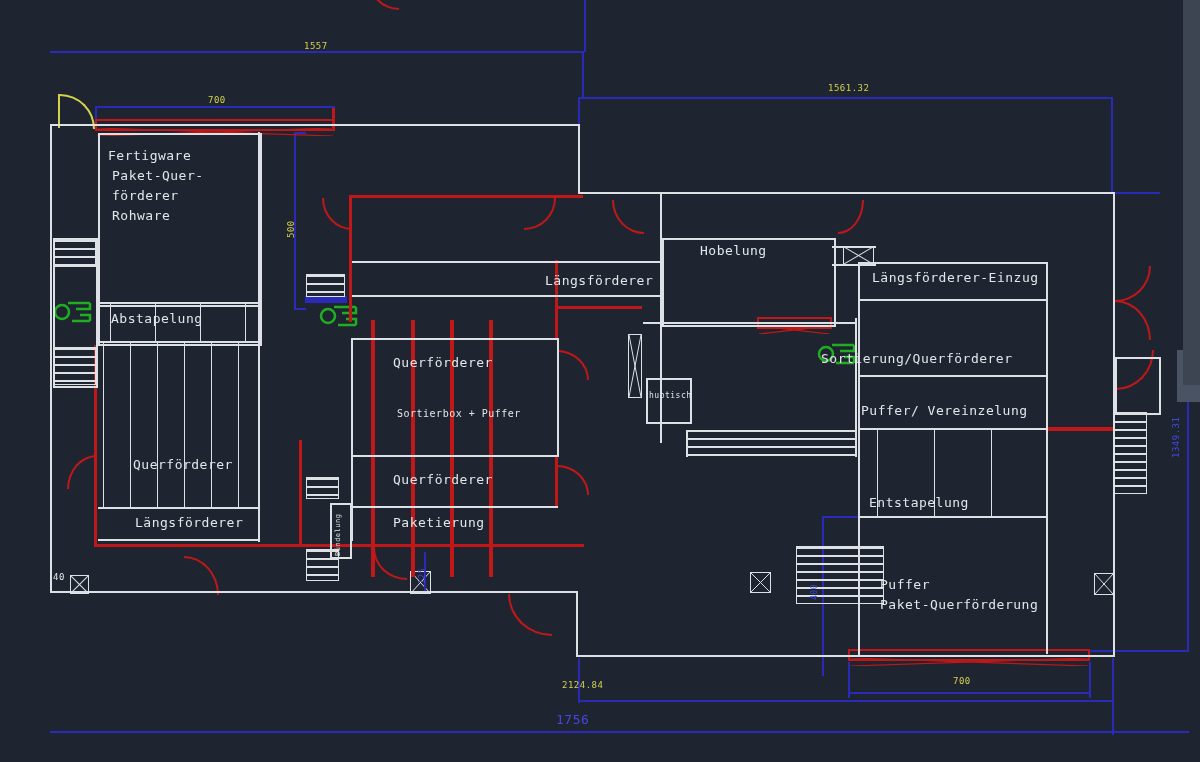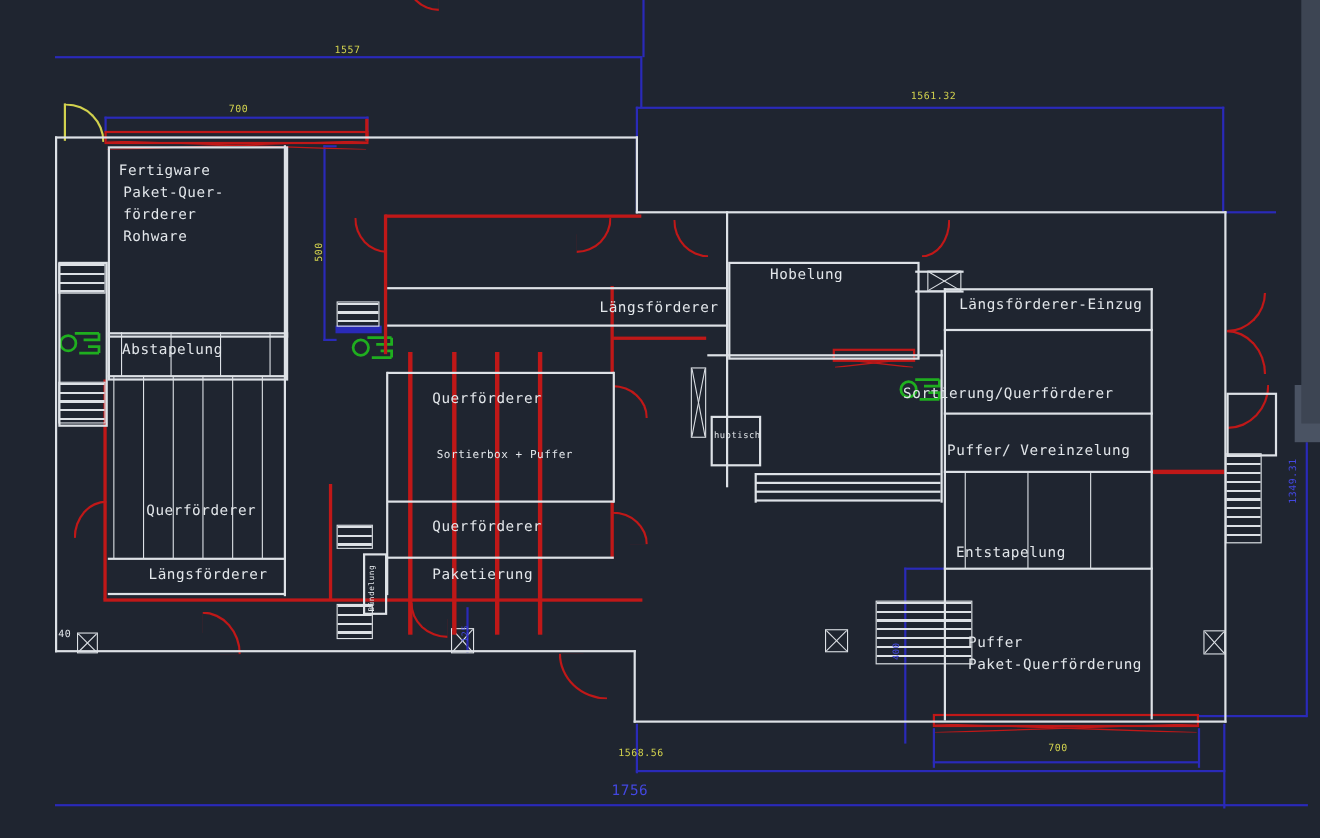--- a/index.html
+++ b/index.html
@@ -212,18 +212,18 @@
   <div class="lbl" style="left:880px;top:578px">Puffer</div>
   <div class="lbl" style="left:880px;top:598px">Paket-Querförderung</div>
 
   <div class="lbl s9 yellow" style="left:304px;top:42px">1557</div>
   <div class="lbl s9 yellow" style="left:208px;top:96px">700</div>
   <div class="lbl s9 yellow" style="left:828px;top:84px">1561.32</div>
   <div class="lbl s9 yellow rot" style="left:287px;top:238px">500</div>
   <div class="lbl s9" style="left:53px;top:573px">40</div>
   <div class="lbl s8 blue rot" style="left:419px;top:584px">125</div>
   <div class="lbl s8 blue rot" style="left:811px;top:600px">400</div>
-  <div class="lbl s9 yellow" style="left:562px;top:681px">1568.56</div>
+  <div class="lbl s9 yellow" style="left:562px;top:681px">2124.84</div>
   <div class="lbl s9 yellow" style="left:953px;top:677px">700</div>
   <div class="lbl s13 blue" style="left:556px;top:713px">1756</div>
   <div class="lbl s9 blue rot" style="left:1172px;top:458px">1349.31</div>
 
 </div>
 
 </body></html>

